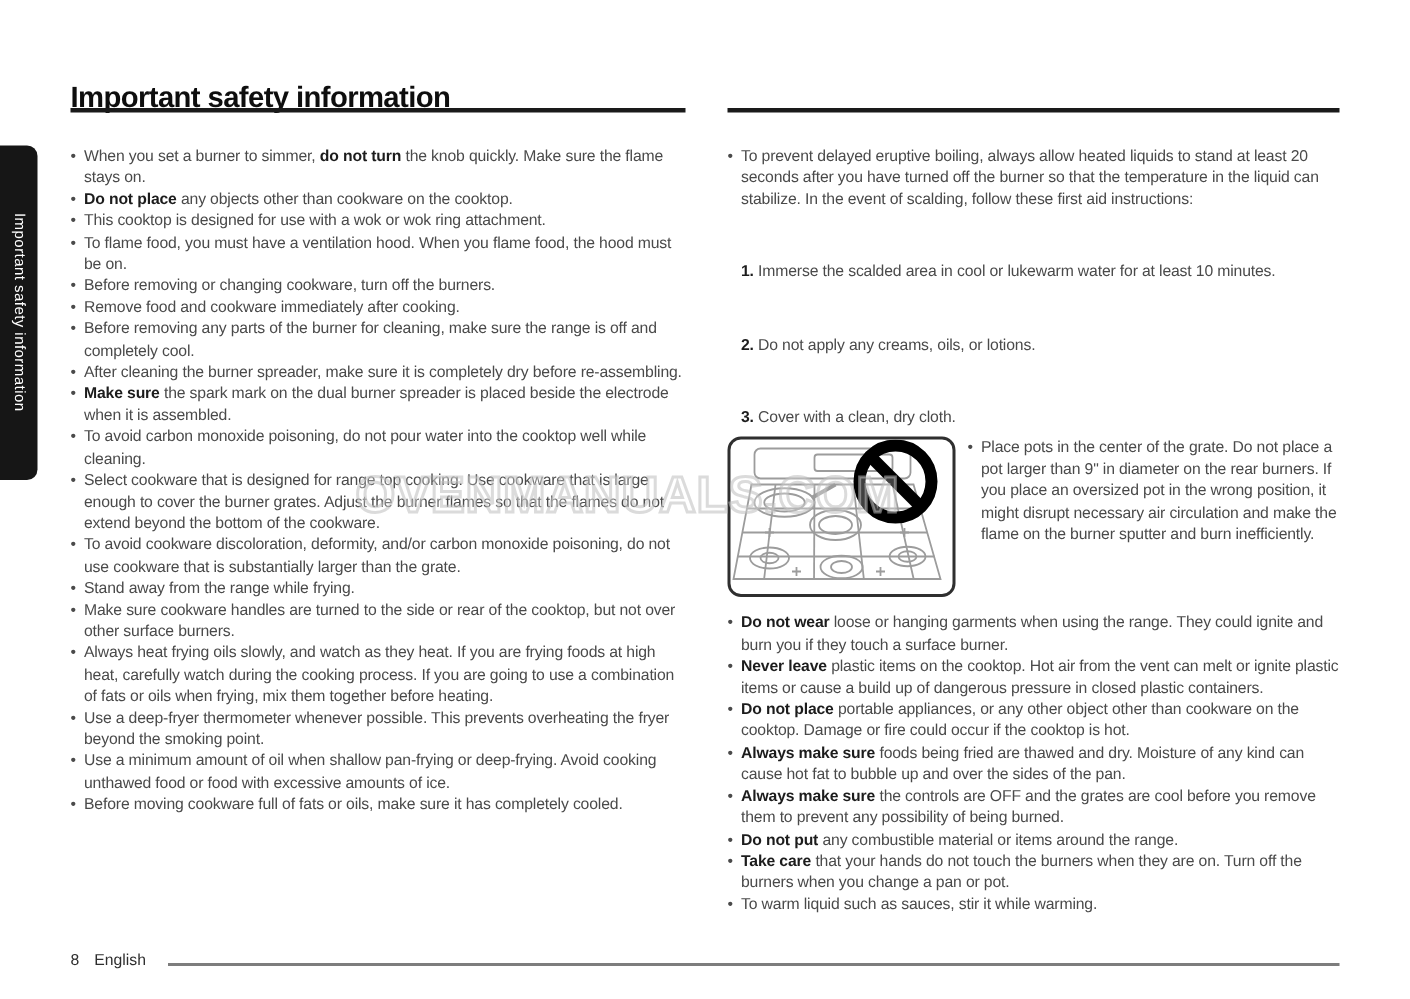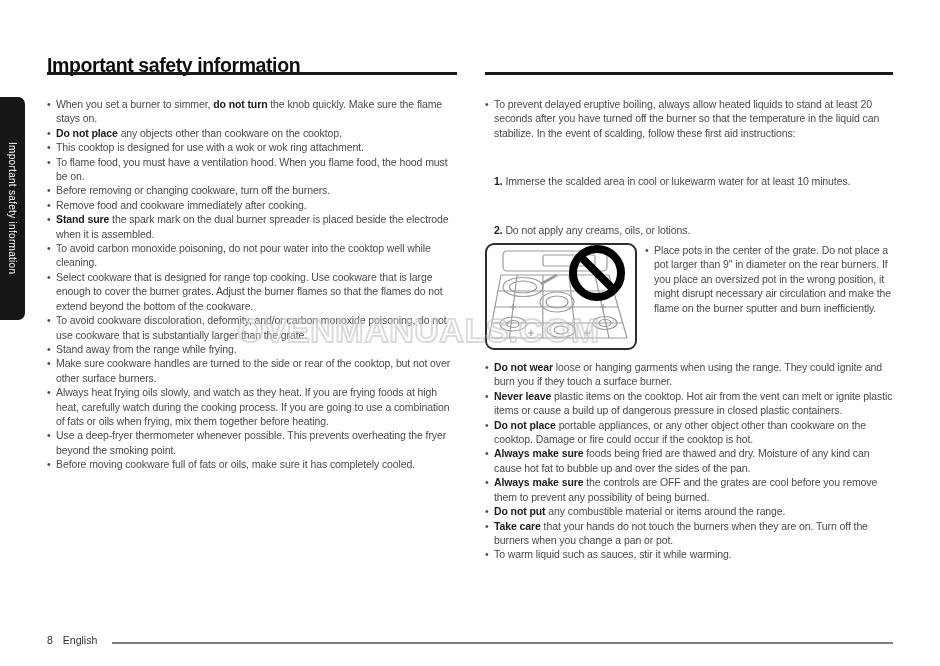--- a/index.html
+++ b/index.html
@@ -71,37 +71,41 @@
 </div>
 
 <div class="col col-left">
   <ul class="tlist">
       <li class="bullet"><span>When you set a burner to simmer, </span><span class="b">do not turn</span><span> the knob quickly. Make sure the flame stays on.</span></li>
       <li class="bullet"><span class="b">Do not place</span><span> any objects other than cookware on the cooktop.</span></li>
       <li class="bullet"><span>This cooktop is designed for use with a wok or wok ring attachment.</span></li>
       <li class="bullet"><span>To flame food, you must have a ventilation hood. When you flame food, the hood must be on.</span></li>
       <li class="bullet"><span>Before removing or changing cookware, turn off the burners.</span></li>
       <li class="bullet"><span>Remove food and cookware immediately after cooking.</span></li>
-      <li class="bullet"><span class="b">Stand sure</span><span> the spark mark on the dual burner spreader is placed beside the electrode when it is assembled.</span></li>
+      <li class="bullet"><span>Before removing any parts of the burner for cleaning, make sure the range is off and completely cool.</span></li>
+      <li class="bullet"><span>After cleaning the burner spreader, make sure it is completely dry before re-assembling.</span></li>
+      <li class="bullet"><span class="b">Make sure</span><span> the spark mark on the dual burner spreader is placed beside the electrode when it is assembled.</span></li>
       <li class="bullet"><span>To avoid carbon monoxide poisoning, do not pour water into the cooktop well while cleaning.</span></li>
       <li class="bullet"><span>Select cookware that is designed for range top cooking. Use cookware that is large enough to cover the burner grates. Adjust the burner flames so that the flames do not extend beyond the bottom of the cookware.</span></li>
       <li class="bullet"><span>To avoid cookware discoloration, deformity, and/or carbon monoxide poisoning, do not use cookware that is substantially larger than the grate.</span></li>
       <li class="bullet"><span>Stand away from the range while frying.</span></li>
       <li class="bullet"><span>Make sure cookware handles are turned to the side or rear of the cooktop, but not over other surface burners.</span></li>
       <li class="bullet"><span>Always heat frying oils slowly, and watch as they heat. If you are frying foods at high heat, carefully watch during the cooking process. If you are going to use a combination of fats or oils when frying, mix them together before heating.</span></li>
       <li class="bullet"><span>Use a deep-fryer thermometer whenever possible. This prevents overheating the fryer beyond the smoking point.</span></li>
+      <li class="bullet"><span>Use a minimum amount of oil when shallow pan-frying or deep-frying. Avoid cooking unthawed food or food with excessive amounts of ice.</span></li>
       <li class="bullet"><span>Before moving cookware full of fats or oils, make sure it has completely cooled.</span></li>
     </ul>
 </div>
 
 <div class="col col-right">
   <ul class="tlist">
       <li class="bullet"><span>To prevent delayed eruptive boiling, always allow heated liquids to stand at least 20 seconds after you have turned off the burner so that the temperature in the liquid can stabilize. In the event of scalding, follow these first aid instructions:</span></li>
       <li class="numbered"><span class="n">1. </span><span>Immerse the scalded area in cool or lukewarm water for at least 10 minutes.</span></li>
       <li class="numbered"><span class="n">2. </span><span>Do not apply any creams, oils, or lotions.</span></li>
+      <li class="numbered"><span class="n">3. </span><span>Cover with a clean, dry cloth.</span></li>
     </ul>
 
   <div class="figure-row">
     <div class="figure-box">
       <svg width="148" height="103" viewBox="0 0 148 103">
         <g fill="none" stroke="#9c9c9c" stroke-width="1.2">
 
           <rect x="16" y="6" width="104" height="20" rx="4"></rect>
           <rect x="56" y="10" width="52" height="11" rx="2"></rect>
 

